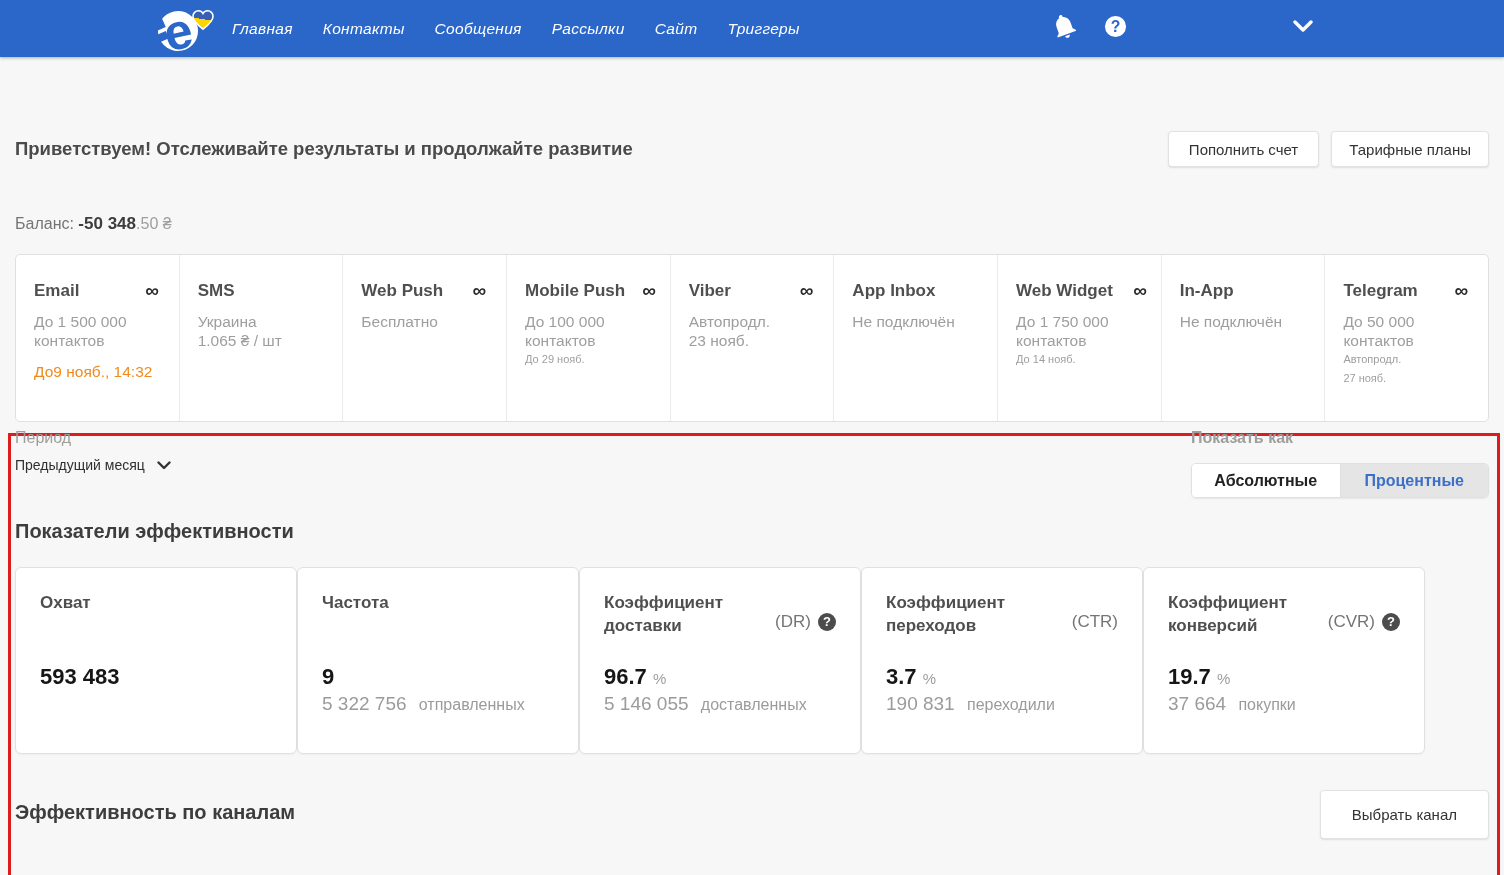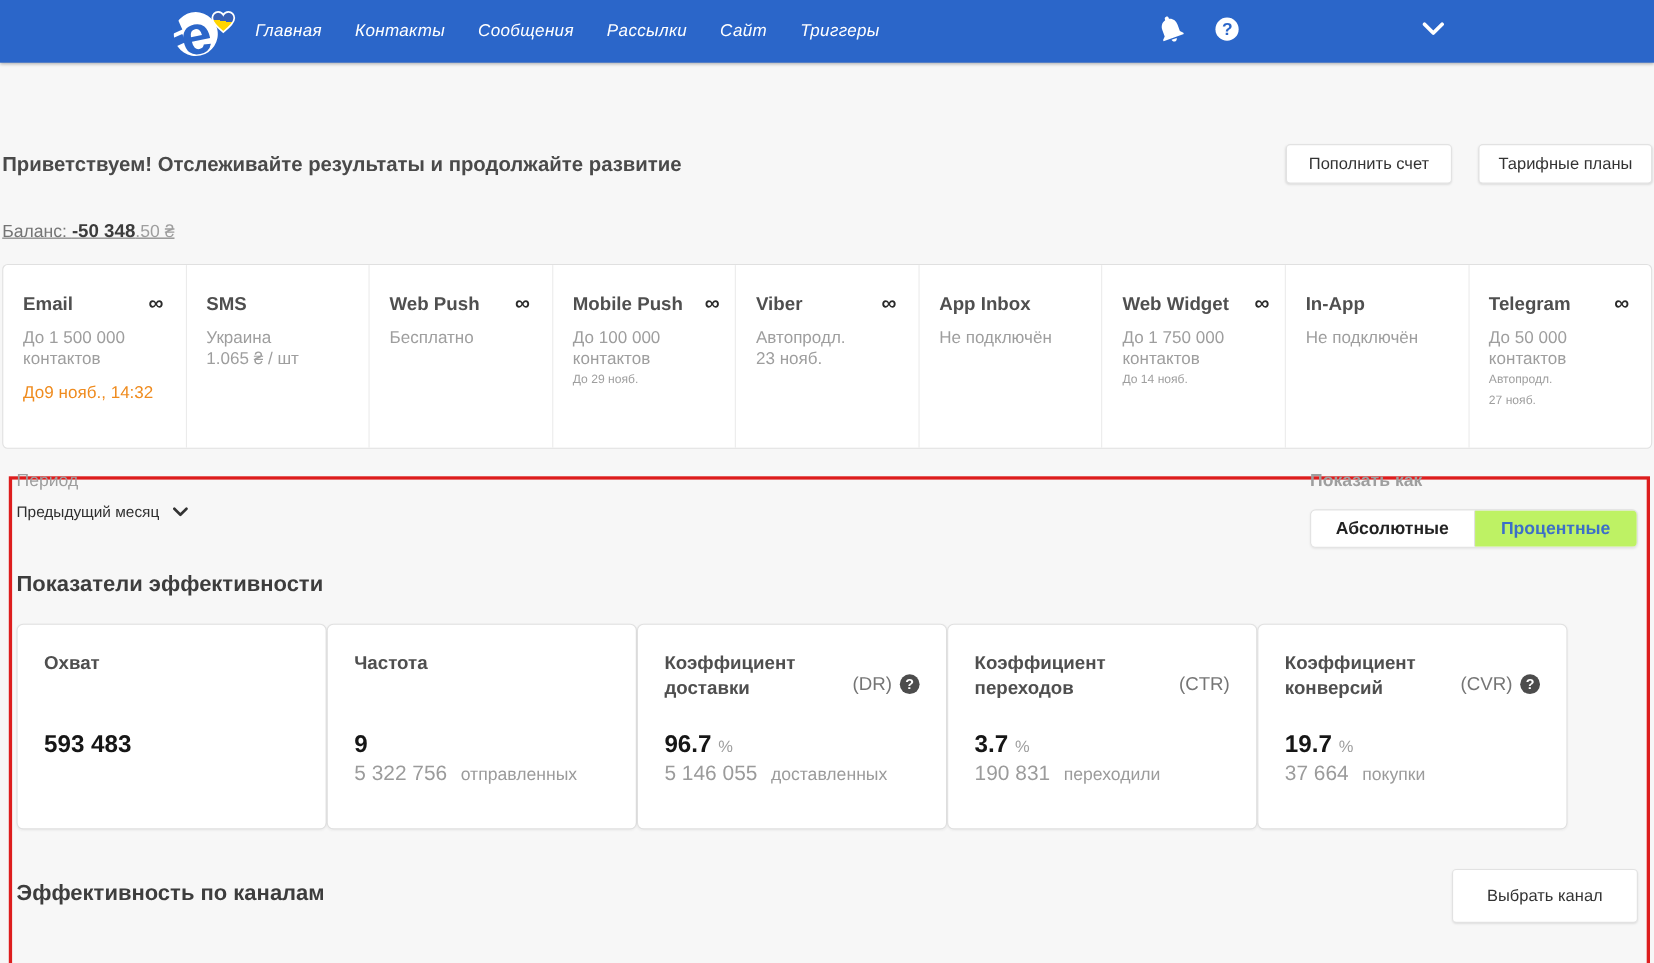--- a/index.html
+++ b/index.html
@@ -6,28 +6,28 @@
 html,body { width:1504px; height:875px; overflow:hidden; background:#f7f7f7;
   font-family:"Liberation Sans", sans-serif; }
 
 .nav { height:57px; background:#2b66c9; display:flex; align-items:center;
   box-shadow:0 1px 3px rgba(0,0,0,.3); position:relative; }
 .logo { margin-left:156px; width:58px; height:48px; position:relative; }
 .menu { display:flex; margin-left:3px;font-style:italic; }
 .menu a { color:#fff; font-size:15.5px; letter-spacing:.3px; text-decoration:none; padding:0 15px; }
 .nav-ico { position:absolute; top:15px; }
 
-.main { padding:0 2px; }
+.main { padding:0 15px; }
 .hdr { display:flex; align-items:center; margin-top:74px; }
 .hdr h1 { font-size:18.5px; font-weight:bold; color:#4a4a4a; }
-.hdr .btns { margin-left:auto; display:flex; gap:24px; }
+.hdr .btns { margin-left:auto; display:flex; gap:12px; }
 .btn { background:#fff; border:1px solid #e2e2e2; border-radius:4px; height:36px;
   display:flex; align-items:center; padding:0 20px; font-size:15px; color:#333;
   box-shadow:0 1px 2px rgba(0,0,0,.1); white-space:nowrap; }
-.balance { margin-top:33px; font-size:16px; color:#757575;text-decoration:underline; }
+.balance { margin-top:47px; font-size:16px; color:#757575; }
 .balance b { color:#3c3c3c; font-size:17px; }
 .balance .dim { color:#9e9e9e; }
 
 .channels { margin-top:20px; background:#fff; border:1px solid #e0e0e0;
   border-radius:5px; display:flex; height:168px; }
 .ch { flex:1 1 0; border-right:1px solid #ebebeb; padding:25px 12px 0 18px; }
 .ch:last-child { border-right:none; }
 .ch h3 { font-size:17px; color:#4f4f4f; display:flex; align-items:center; height:22px; }
 .ch h3 .inf { margin-left:auto; margin-right:8px; font-size:19px; color:#2b2b2b; font-weight:bold; }
 .ch .l { font-size:15.5px; color:#9e9e9e; line-height:19px; margin-top:10px; }
@@ -40,21 +40,21 @@
 .period-row { display:flex; margin-top:8px; }
 .plabel { font-size:16px; color:#9e9e9e; }
 .pval { font-size:14px; color:#2f2f2f; margin-top:10px; display:flex; align-items:center; }
 .showas { margin-left:auto; width:298px;font-weight:bold; }
 .toggle { margin-top:9px; position:relative; top:7px; display:flex; width:298px; height:35px;
   border:1px solid #e0e0e0; border-radius:5px; overflow:hidden;
   box-shadow:0 1px 2px rgba(0,0,0,.07); }
 .toggle div { flex:1; display:flex; align-items:center; justify-content:center;
   font-size:16px; }
 .tg-a { background:#fff; color:#222; border-right:1px solid #e0e0e0; }
-.tg-b { background:#bef264; color:#3c6fc8; }
+.tg-b { background:#e5e5e5; color:#3c6fc8; }
 .h2 { font-size:20px; font-weight:bold; color:#3d3d3d; }
 
 .metrics { display:flex; gap:0; margin-top:27px; }
 .mc { width:282px; height:187px; background:#fff; border:1px solid #e0e0e0;
   border-radius:6px; padding:23px 20px 0 24px; box-shadow:0 1px 2px rgba(0,0,0,.04);
   position:relative; }
 .mc h4 { font-size:17px; color:#4f4f4f; line-height:23px; }
 .code { position:absolute; top:44px; right:24px; font-size:17px; font-weight:normal;
   color:#757575; display:flex; align-items:center; }
 .num { position:absolute; left:24px; top:96px; font-size:22px; font-weight:bold; color:#161616; }

